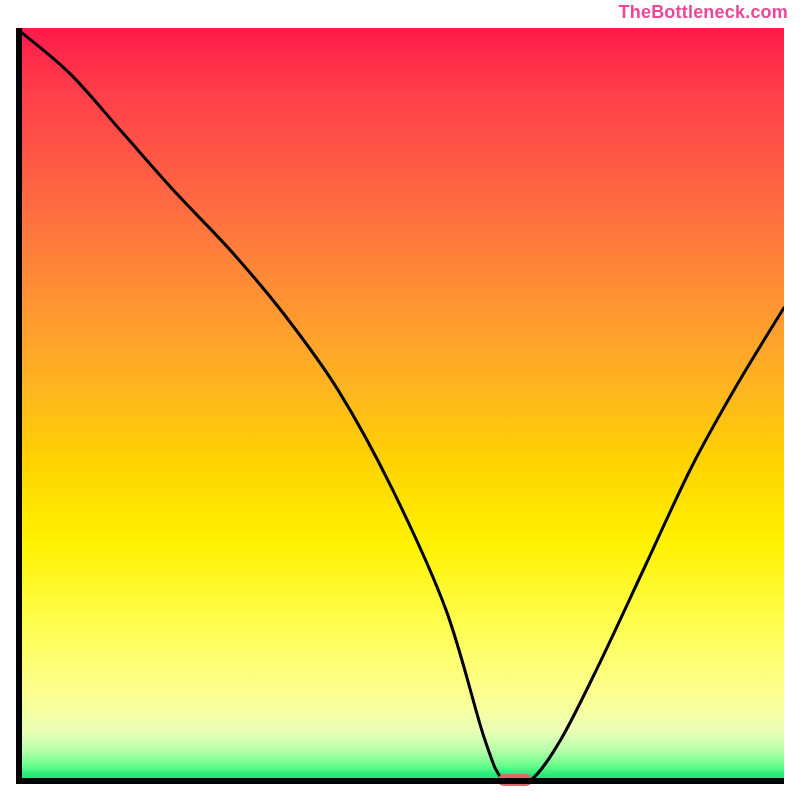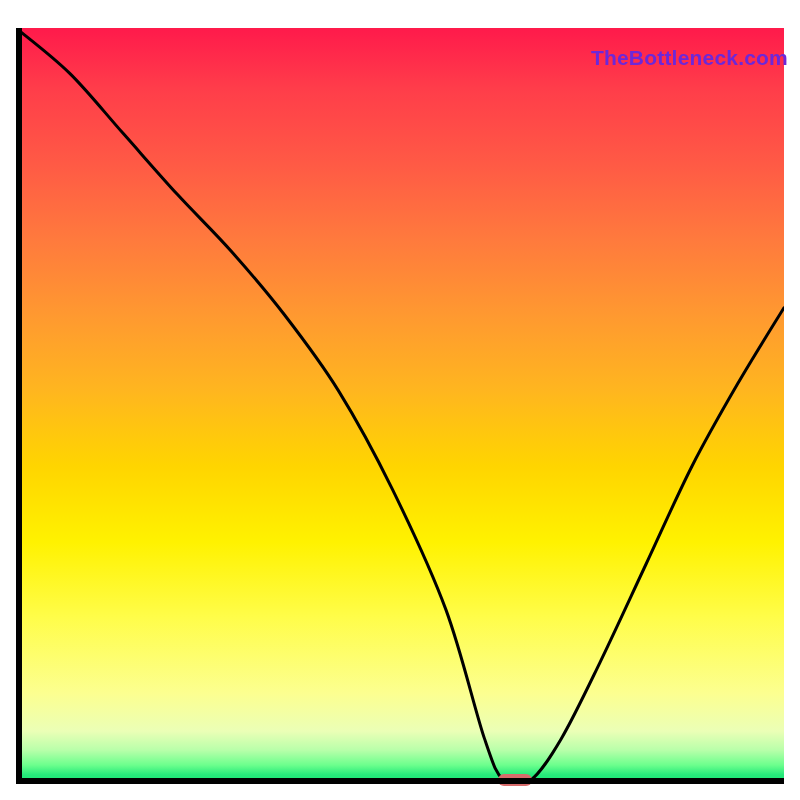--- a/index.html
+++ b/index.html
@@ -13,26 +13,25 @@
   }
   .container {
     position: relative;
     width: 800px;
     height: 800px;
   }
   .watermark {
     position: absolute;
     top: 2px;
     right: 12px;
-    font-size: 21px;
+    font-size: 18px;
     font-weight: 600;
-    color: #6d28d9;
+    color: #ec4899;
     letter-spacing: 0.2px;
     z-index: 10;
-    margin-top: 44px;
   }
   .plot-area {
     position: absolute;
     left: 16px;
     top: 28px;
     width: 768px;
     height: 756px;
     box-sizing: border-box;
     
   }

